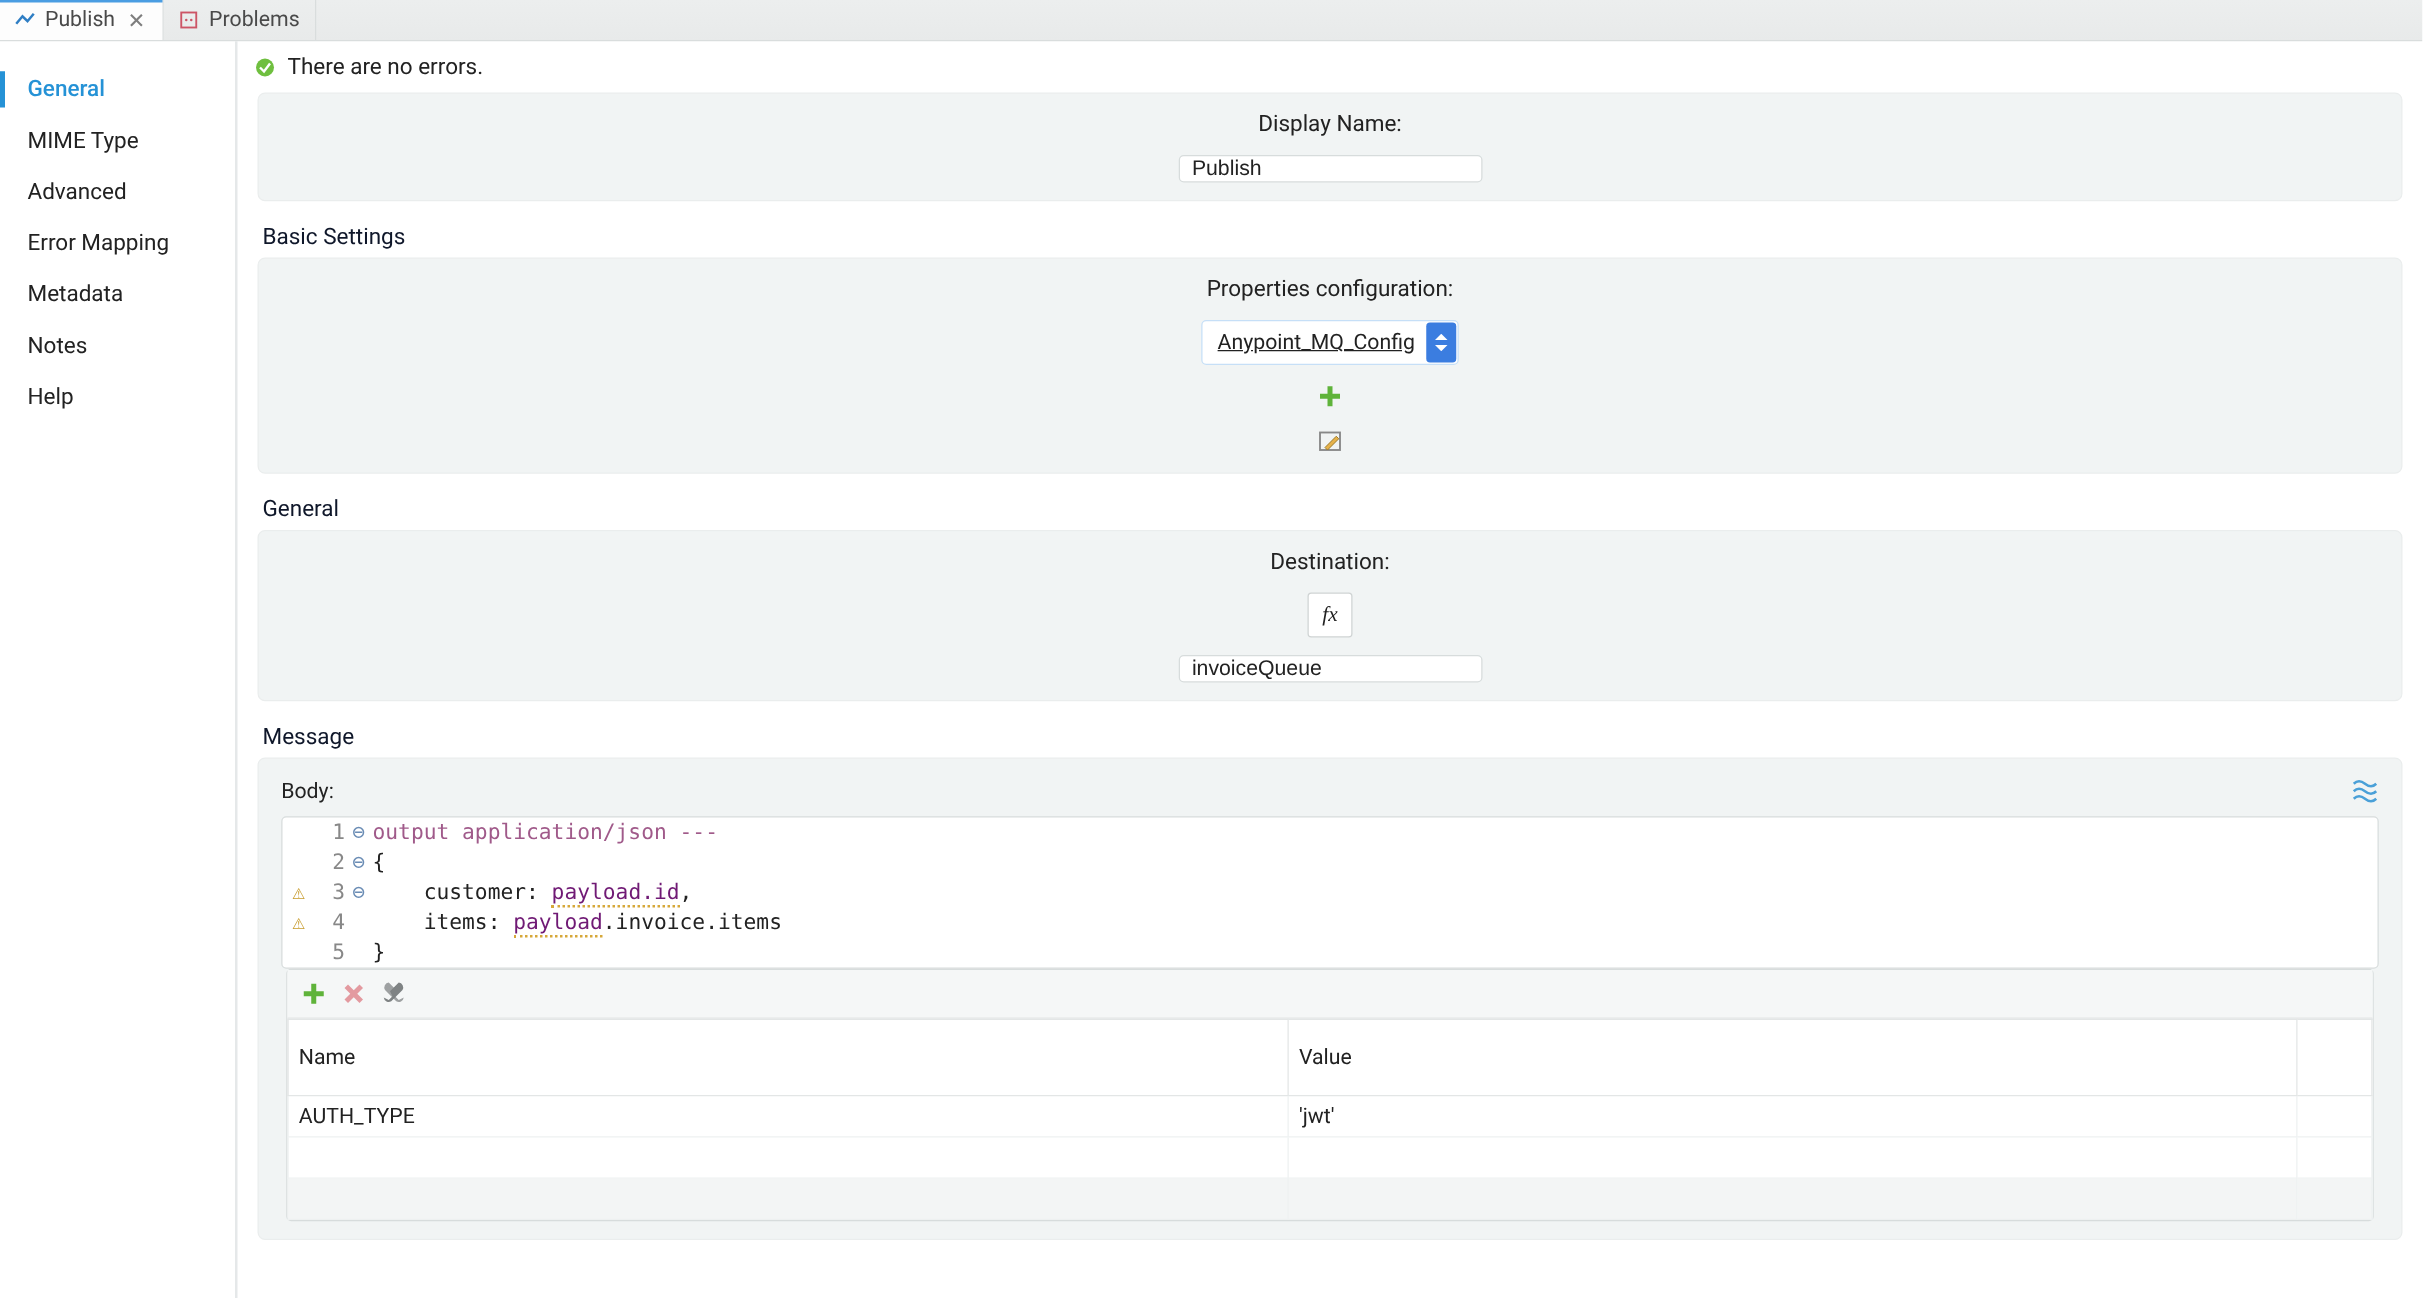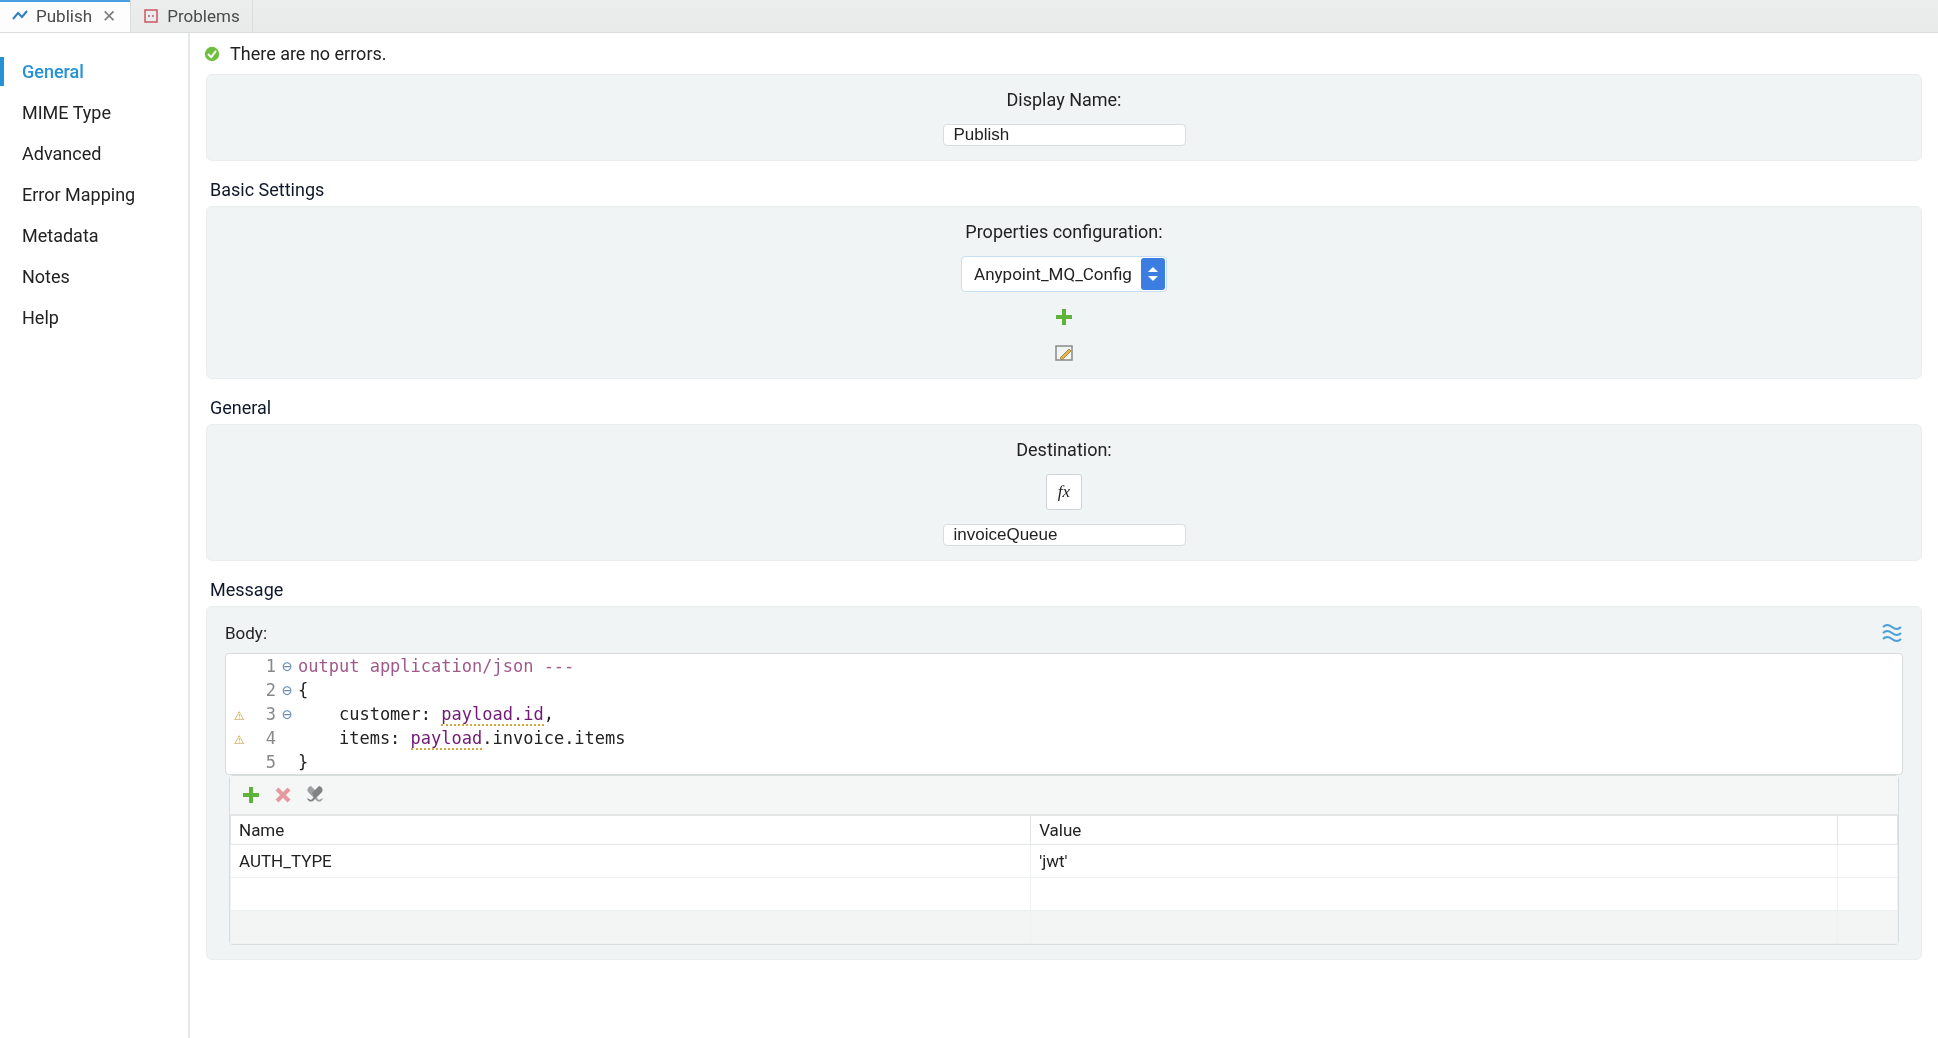--- a/index.html
+++ b/index.html
@@ -19,21 +19,21 @@
   .content{flex:1;padding:0 0 20px 0;}
   
   .status{display:flex;align-items:center;gap:10px;padding:10px 14px;font-size:18px;}
   
   .group-title{padding:4px 20px 6px;font-size:18px;color:#0f172a;}
   .group-box{background:#f1f4f4;border:1px solid #eaeded;border-radius:6px;margin:0 16px 14px;padding:14px 18px;}
   .row{display:flex;align-items:center;gap:14px;flex-direction:column;}
   .label{white-space:nowrap;font-size:18px;}
   input[type=text].field{flex:1;height:34px;border:1px solid #d7dcdc;border-radius:4px;background:#fff;padding:0 10px;font-size:17px;color:#222;}
   .select-wrap{flex:1;position:relative;}
-  .select{height:34px;border:1px solid #c6dff7;border-radius:4px;background:#fff;padding:0 34px 0 12px;font-size:17px;display:flex;align-items:center;}
+  .select{height:34px;border:1px solid #c6dff7;border-radius:4px;background:#fff;padding:0 34px 0 12px;font-size:17px;display:flex;align-items:center;text-decoration:underline;}
   .select-caret{position:absolute;right:2px;top:2px;bottom:2px;width:24px;border-radius:3px;background:#3b7de0;display:flex;align-items:center;justify-content:center;}
   .select-caret svg{width:12px;height:14px;fill:#fff;}
   .icon-btn{width:22px;height:22px;display:inline-flex;align-items:center;justify-content:center;}
   .fx-btn{width:34px;height:34px;border:1px solid #cfd3d3;background:#fff;border-radius:3px;display:flex;align-items:center;justify-content:center;font-style:italic;font-family:"Times New Roman",serif;}
   
   .body-label{padding:2px 0 10px;}
   .editor{border:1px solid #d7dcdc;border-radius:4px;background:#fff;font-family:Menlo,Consolas,monospace;font-size:17px;line-height:24px;overflow:hidden;}
   .code-row{display:flex;}
   .glyph{width:26px;text-align:center;color:#c79a2a;}
   .lineno{width:24px;text-align:right;color:#888;padding-right:2px;user-select:none;}
@@ -42,21 +42,21 @@
   .kw{color:#a05a8a;}
   .underline{color:#701a75;border-bottom:2px dotted #d6a83a;}
   
   .msg-head{display:flex;align-items:flex-start;}
   .flex1{flex:1;}
   
   .subtitle{padding:8px 8px 8px 12px;font-size:18px;}
   .prop-box{border:1px solid #d7dcdc;border-radius:4px;margin:0 4px;padding:0;background:#fff;}
   .prop-toolbar{display:flex;gap:10px;padding:8px 10px;border-bottom:1px solid #e3e6e6;background:#f5f7f7;}
   table.props{width:100%;border-collapse:collapse;table-layout:fixed;font-size:17px;}
-  table.props th{background:#fff;border:1px solid #e3e6e6;text-align:left;font-weight:400;padding:4px 8px;}
+  table.props th{background:#fff;border:1px solid #e3e6e6;text-align:left;font-weight:400;padding:20px 8px;}
   table.props td{border:1px solid #eef1f1;padding:4px 8px;height:24px;}
   table.props tr.alt td{background:#f3f5f5;}
   .col-end{width:60px;}
   
   svg{display:block;}
 </style>
 </head>
 <body>
 
 <div class="tabbar">

